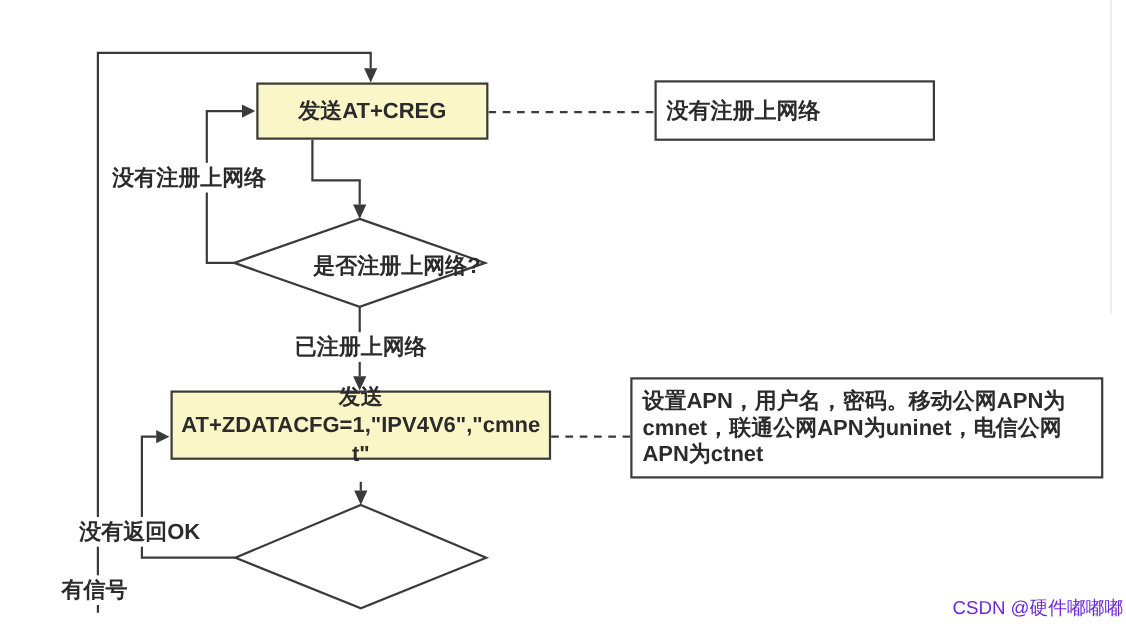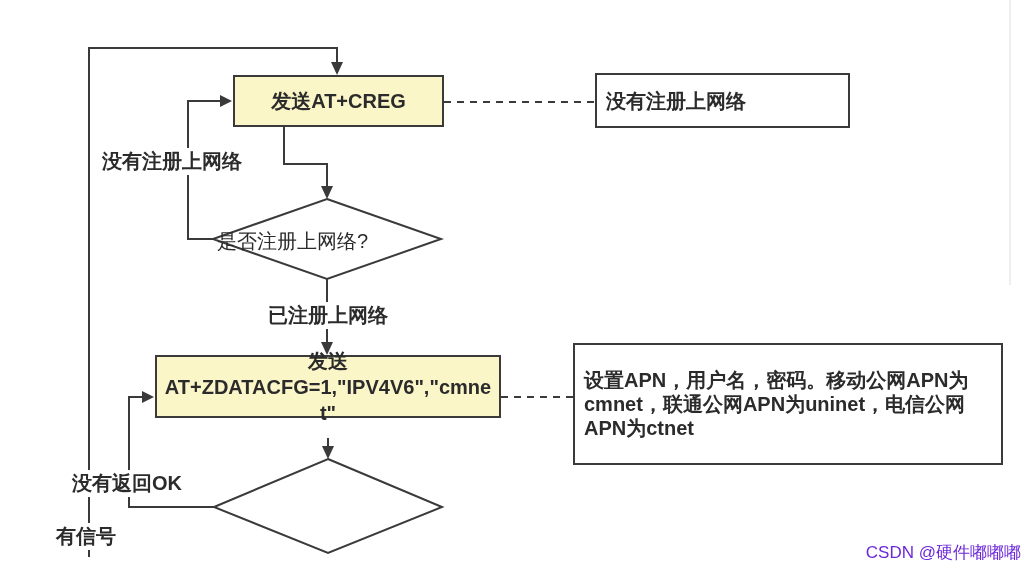--- a/index.html
+++ b/index.html
@@ -26,23 +26,23 @@
     text-align:center;
     white-space:pre-line;
   }
   .process{background:#fbf6c8;}
   .note{background:#ffffff;justify-content:flex-start;text-align:left;}
   .note .inner{padding:0 9px;}
   #note-apn{line-height:24px;}
   .diamond-label{
     position:absolute;
     z-index:3;
-    font-weight:normal;
+    font-weight:bold;
     font-size:20px;
-    text-align:left;
+    text-align:right;
     pointer-events:none;
   }
   .edge-label{
     position:absolute;
     z-index:3;
     font-weight:bold;
     font-size:20px;
     background:#ffffff;
     padding:0 2px;
     white-space:nowrap;
@@ -99,21 +99,21 @@
   <div class="node note" style="left:595px;top:73px;width:255px;height:55px;">
     <span class="inner">没有注册上网络</span>
   </div>
 
   <div class="node process" style="left:155px;top:355px;width:346px;height:63px;">
     <span>发送
 AT+ZDATACFG=1,"IPV4V6","cmne
 t"</span>
   </div>
 
-  <div class="node note" id="note-apn" style="left:573px;top:343px;width:430px;height:122px;">
+  <div class="node note" id="note-apn" style="left:573px;top:343px;width:430px;height:92px;">
     <span class="inner">设置APN，用户名，密码。移动公网APN为
 cmnet，联通公网APN为uninet，电信公网
 APN为ctnet</span>
   </div>
 
   <div class="diamond-label" style="left:217px;top:228px;width:220px;">是否注册上网络?</div>
 
   <div class="edge-label" style="left:100px;top:148px;">没有注册上网络</div>
   <div class="edge-label" style="left:266px;top:302px;">已注册上网络</div>
   <div class="edge-label" style="left:70px;top:470px;">没有返回OK</div>

